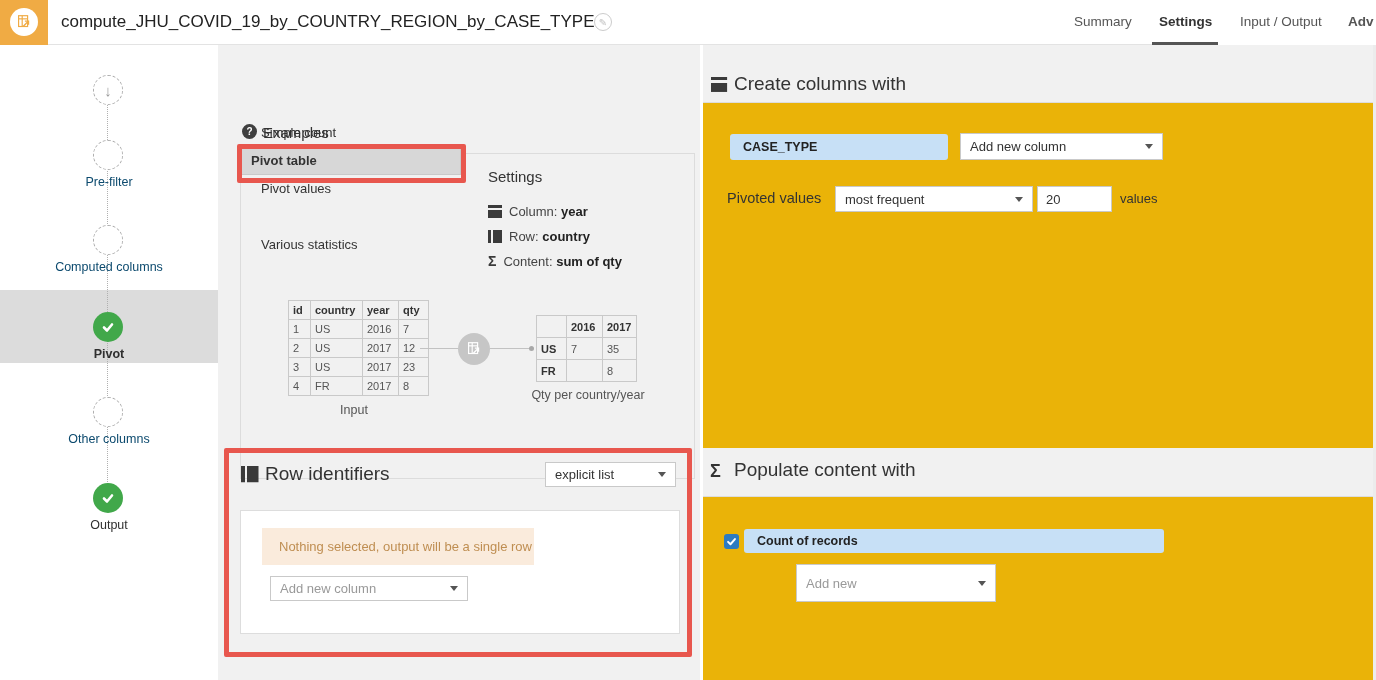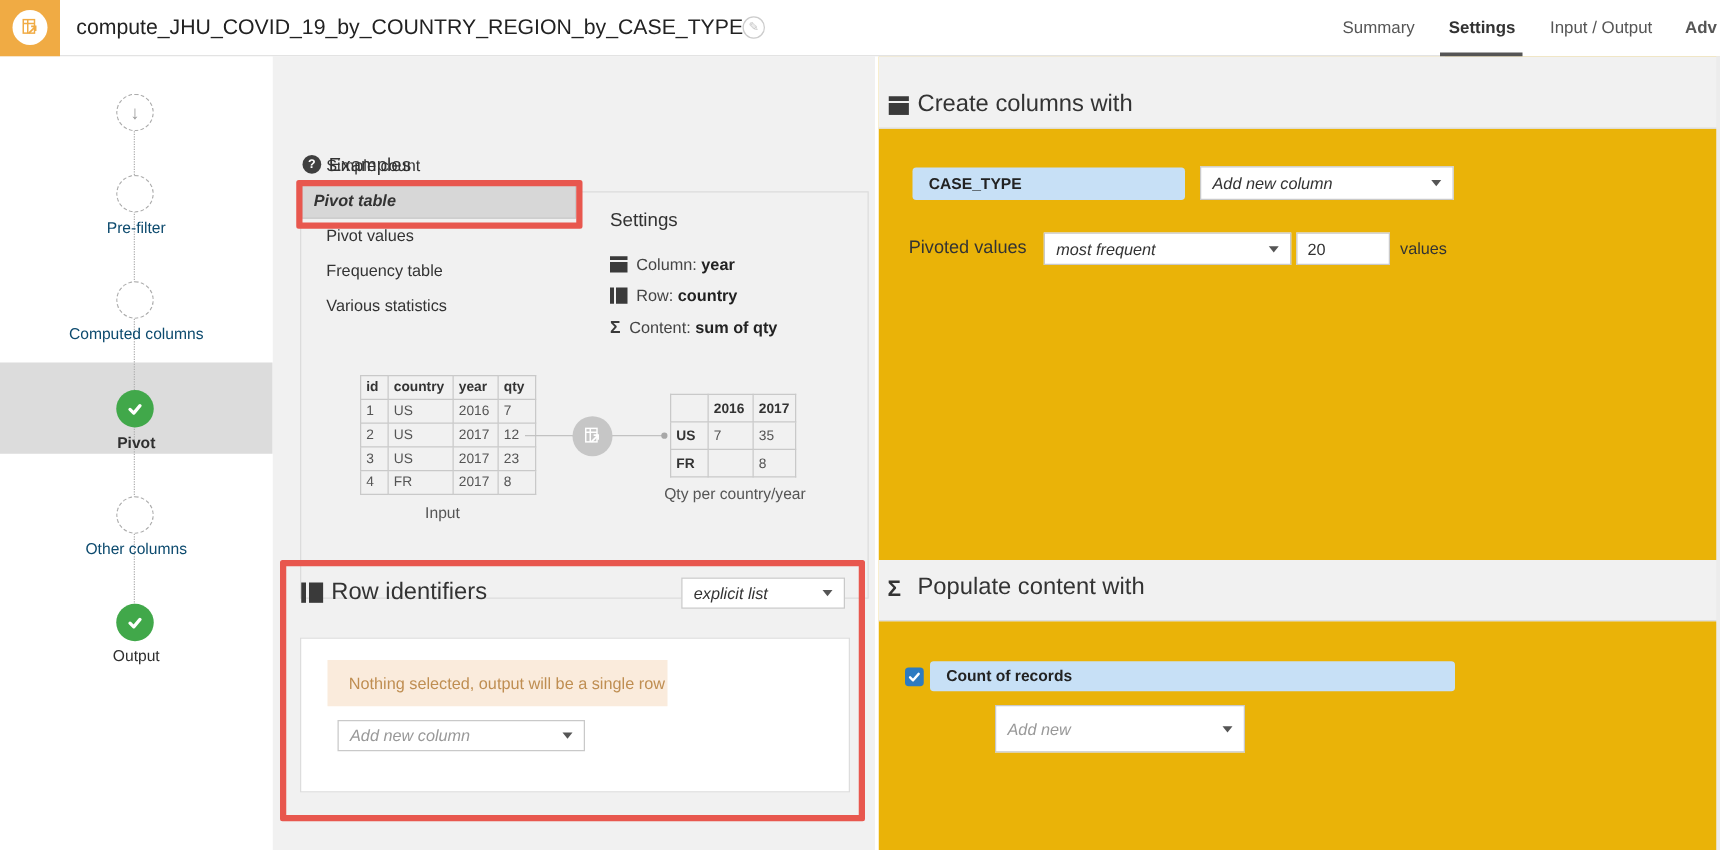--- a/index.html
+++ b/index.html
@@ -51,21 +51,21 @@
   .out-tbl { position:absolute; left:318px; top:270px; }
   .out-tbl th, .out-tbl td { height:22px !important; }
   .cap { position:absolute; font-size:12.5px; color:#555; text-align:center; }
   .flowline { position:absolute; left:202px; top:303px; width:112px; height:1px; background:#c2c2c2; }
   .flowdot { position:absolute; left:311px; top:301px; width:5px; height:5px; border-radius:50%; background:#a8a8a8; }
   .pivcirc { position:absolute; left:240px; top:288px; width:32px; height:32px; border-radius:50%; background:#c6c6c6; display:flex; align-items:center; justify-content:center; }
 
   .sec-title { font-size:19px; color:#333; white-space:nowrap; }
   .ri-icon { position:absolute; left:23px; top:421px; transform:scale(1.25); transform-origin:left top; }
   .ri-title { position:absolute; left:47px; top:418px; }
-  .sel { background:#fff; border:1px solid #c9c9c9; font-size:13px; color:#333; display:flex; align-items:center; justify-content:space-between; padding:0 9px; cursor:pointer;font-style:italic; }
+  .sel { background:#fff; border:1px solid #c9c9c9; font-size:13px; color:#333; display:flex; align-items:center; justify-content:space-between; padding:0 9px; cursor:pointer; }
   .sel .ph { color:#999; }
   .caret { width:0; height:0; border-left:4px solid transparent; border-right:4px solid transparent; border-top:5px solid #555; margin-left:6px; flex:none; }
   .ri-sel { position:absolute; left:327px; top:417px; width:131px; height:25px; }
   .ri-box { position:absolute; left:22px; top:465px; width:440px; height:124px; background:#fff; border:1px solid #ddd; }
   .warnbar { position:absolute; left:44px; top:483px; width:272px; height:37px; background:#FAEBDC; color:#BF8E52; font-size:13px; display:flex; align-items:center; padding-left:17px; }
   .ri-add { position:absolute; left:52px; top:531px; width:198px; height:25px; }
 
   .redrect { position:absolute; border:5px solid #E8574E; border-radius:2px; z-index:20; pointer-events:none; }
   .rr1 { left:19px; top:99px; width:229px; height:39px; }
   .rr2 { left:6px; top:403px; width:468px; height:209px; }
@@ -152,21 +152,20 @@
 
   <div class="midcol">
     <div class="qicon">?</div>
     <div class="exa-title">Examples</div>
 
     <div class="exa-box"></div>
 
     <div class="exitem" style="top:74px;">Simple count</div>
     <div class="exitem sel" style="top:102px;">Pivot table</div>
     <div class="exitem" style="top:130px;">Pivot values</div>
-    <div class="exitem" style="top:158px;">Frequency table</div>
     <div class="exitem" style="top:186px;">Various statistics</div>
 
     <div class="set-h">Settings</div>
     <div class="set-row" style="top:110px;">
       <span class="icon-col"></span>
       <span><span>Column:</span>
       <b>year</b></span>
     </div>
     <div class="set-row" style="top:135px;">
       <span class="icon-row"></span>

